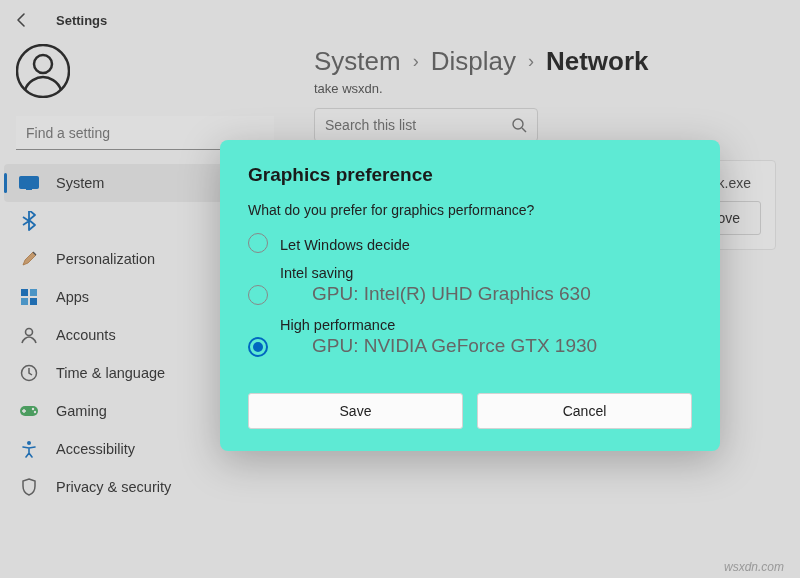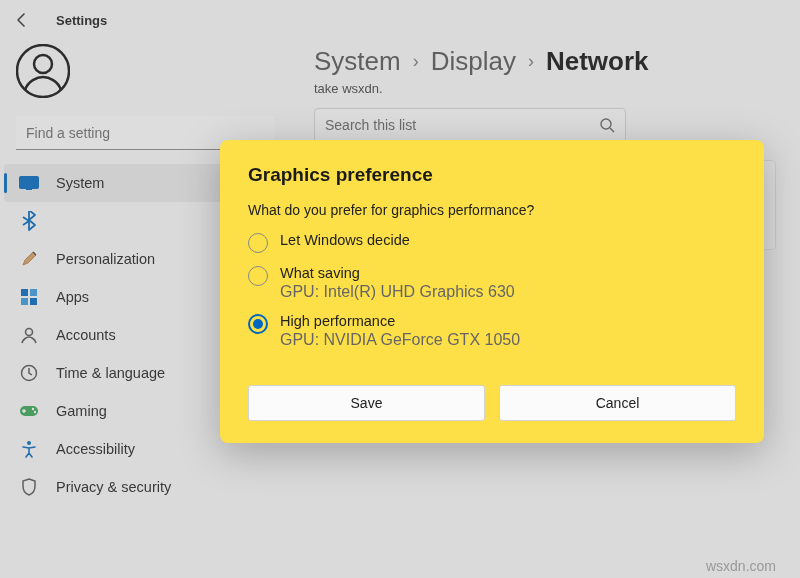--- a/index.html
+++ b/index.html
@@ -18,42 +18,42 @@
   .nav { display: flex; flex-direction: column; }
   .nav-item { display: flex; align-items: center; height: 38px; padding: 0 14px; font-size: 14.5px; color: #222; cursor: pointer; position: relative; border-radius: 4px; margin: 0 4px; }
   .nav-item .nico { width: 22px; height: 22px; display: flex; align-items: center; justify-content: center; margin-right: 16px; }
   .nav-item.active { background: #eaeaea; }
   .nav-item.active::before { content: ""; position: absolute; left: 0; top: 9px; bottom: 9px; width: 3px; background: #0067c0; border-radius: 2px; }
   .main { flex: 1; padding: 0 24px 0 24px; overflow: hidden; }
   .breadcrumb { display: flex; align-items: center; gap: 12px; font-size: 26px; color: #555; margin-top: 6px; }
   .breadcrumb .current { color: #111; font-weight: 600; }
   .breadcrumb .sep { color: #777; font-size: 18px; }
   .sub-hint { font-size: 13px; color: #444; margin-top: 4px; }
-  .list-search { margin-top: 12px; width: 312px; height: 34px; border: 1px solid #d6d6d6; border-radius: 4px; display: flex; align-items: center; padding: 0 10px; background: #fbfbfb; justify-content: space-between; color: #666; font-size: 14px; }
+  .list-search { margin-top: 12px; width: 224px; height: 34px; border: 1px solid #d6d6d6; border-radius: 4px; display: flex; align-items: center; padding: 0 10px; background: #fbfbfb; justify-content: space-between; color: #666; font-size: 14px; }
   .app-card { margin-top: 18px; border: 1px solid #e5e5e5; border-radius: 4px; padding: 14px; background: #fcfcfc; }
   .app-card .row1 { display: flex; justify-content: flex-end; align-items: center; gap: 10px; font-size: 14px; color: #333; }
   .app-card .fname { flex: 1; text-align: right; padding-right: 10px; }
   .btn { height: 34px; padding: 0 20px; border: 1px solid #d3d3d3; background: #fbfbfb; font-size: 14px; color: #222; cursor: pointer; border-radius: 3px; }
   .app-list-item { display: flex; align-items: center; gap: 14px; margin-top: 36px; padding: 0 6px; }
   .app-icon-box { width: 40px; height: 40px; background: linear-gradient(135deg,#2aa0d8,#0067c0); border-radius: 4px; display:flex; align-items:center; justify-content:center; }
   .app-list-item .meta .t1 { font-size: 14px; color: #222; }
   .app-list-item .meta .t2 { font-size: 13px; color: #666; }
   .scrim { position: absolute; inset: 0; background: rgba(128,128,128,0.25); }
-  .dialog { position: absolute; left: 220px; top: 140px; width: 544px; background: #fde047; border-radius: 8px; box-shadow: 0 10px 40px rgba(0,0,0,0.25); padding: 24px 28px 22px; }
+  .dialog { position: absolute; left: 220px; top: 140px; width: 500px; background: #5eead4; border-radius: 8px; box-shadow: 0 10px 40px rgba(0,0,0,0.25); padding: 24px 28px 22px; }
   .dlg-title { font-size: 19px; font-weight: 600; color: #1a1a1a; margin-bottom: 16px; }
   .dlg-q { font-size: 14px; color: #222; margin-bottom: 14px; }
-  .opt { display: flex; align-items: flex-start; gap: 12px; margin-bottom: 12px; cursor: pointer; }
+  .opt { display: flex; align-items: flex-end; gap: 12px; margin-bottom: 12px; cursor: pointer; }
   .radio { width: 20px; height: 20px; border: 1.5px solid #888; border-radius: 50%; flex-shrink: 0; margin-top: 1px; display:flex; align-items:center; justify-content:center; }
   .opt.selected .radio { border-color: #0067c0; border-width: 2px; }
   .opt.selected .radio::after { content: ""; width: 10px; height: 10px; background: #0067c0; border-radius: 50%; }
   .opt .lbl { font-size: 14.5px; color: #222; }
-  .opt .sub { font-size: 16px; color: #666; margin-top: 2px; }
+  .opt .sub { font-size: 19px; color: #666; margin-top: 2px; margin-left: 32px; }
   .dlg-actions { display: flex; gap: 14px; margin-top: 36px; }
   .dlg-actions .btn { flex: 1; height: 36px; }
-  .watermark { position: absolute; right: 24px; bottom: 4px; font-size: 14px; color: #999; }
+  .watermark { position: absolute; right: 16px; bottom: 4px; font-size: 12px; color: #999; font-style: italic; }
 </style>
 </head>
 <body>
 
 <div class="window">
   <div class="titlebar">
     <button class="back-btn">
       <svg width="16" height="16" viewBox="0 0 16 16">
           <path d="M10 2 4 8l6 6" fill="none" stroke="#333" stroke-width="1.6" stroke-linecap="round" stroke-linejoin="round"></path>
         </svg>
@@ -208,29 +208,29 @@
 
   <div class="opt">
     <div class="radio"></div>
     <div>
       <div class="lbl">Let Windows decide</div>
     </div>
   </div>
   <div class="opt">
     <div class="radio"></div>
     <div>
-      <div class="lbl">What saving</div>
+      <div class="lbl">Intel saving</div>
       <div class="sub">GPU: Intel(R) UHD Graphics 630</div>
     </div>
   </div>
   <div class="opt selected">
     <div class="radio"></div>
     <div>
       <div class="lbl">High performance</div>
-      <div class="sub">GPU: NVIDIA GeForce GTX 1050</div>
+      <div class="sub">GPU: NVIDIA GeForce GTX 1930</div>
     </div>
   </div>
 
   <div class="dlg-actions">
     <button class="btn">Save</button>
     <button class="btn">Cancel</button>
   </div>
 </div>
 
 <div class="watermark">wsxdn.com</div>

